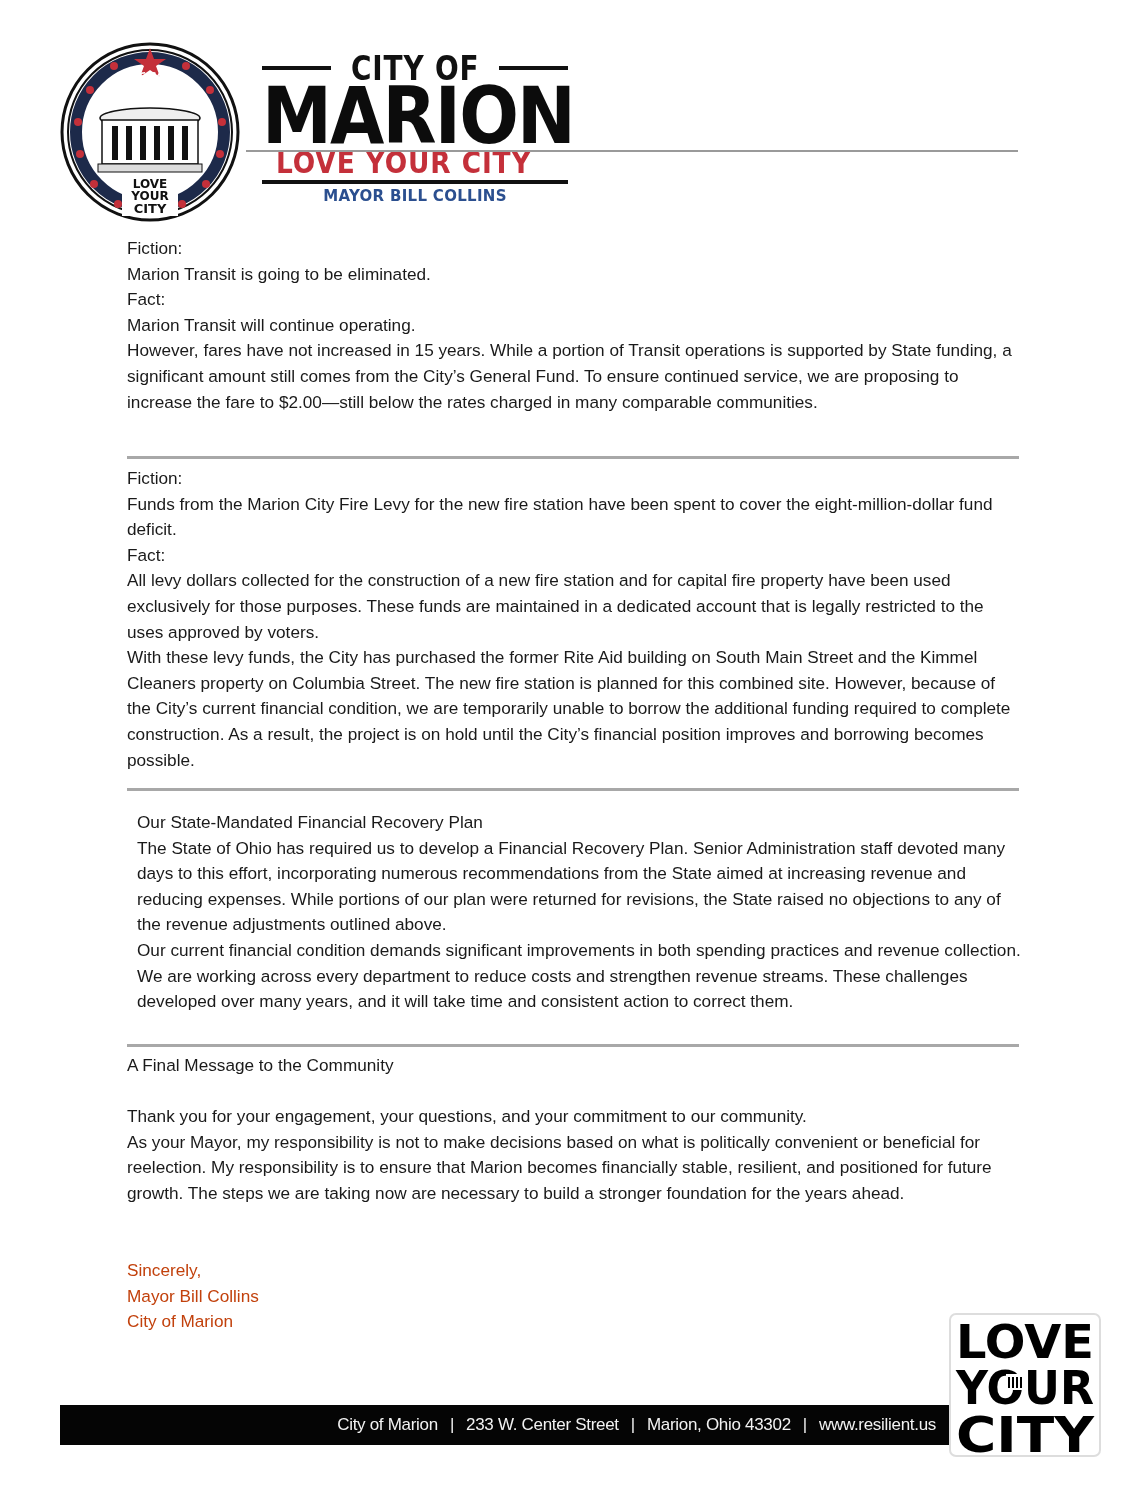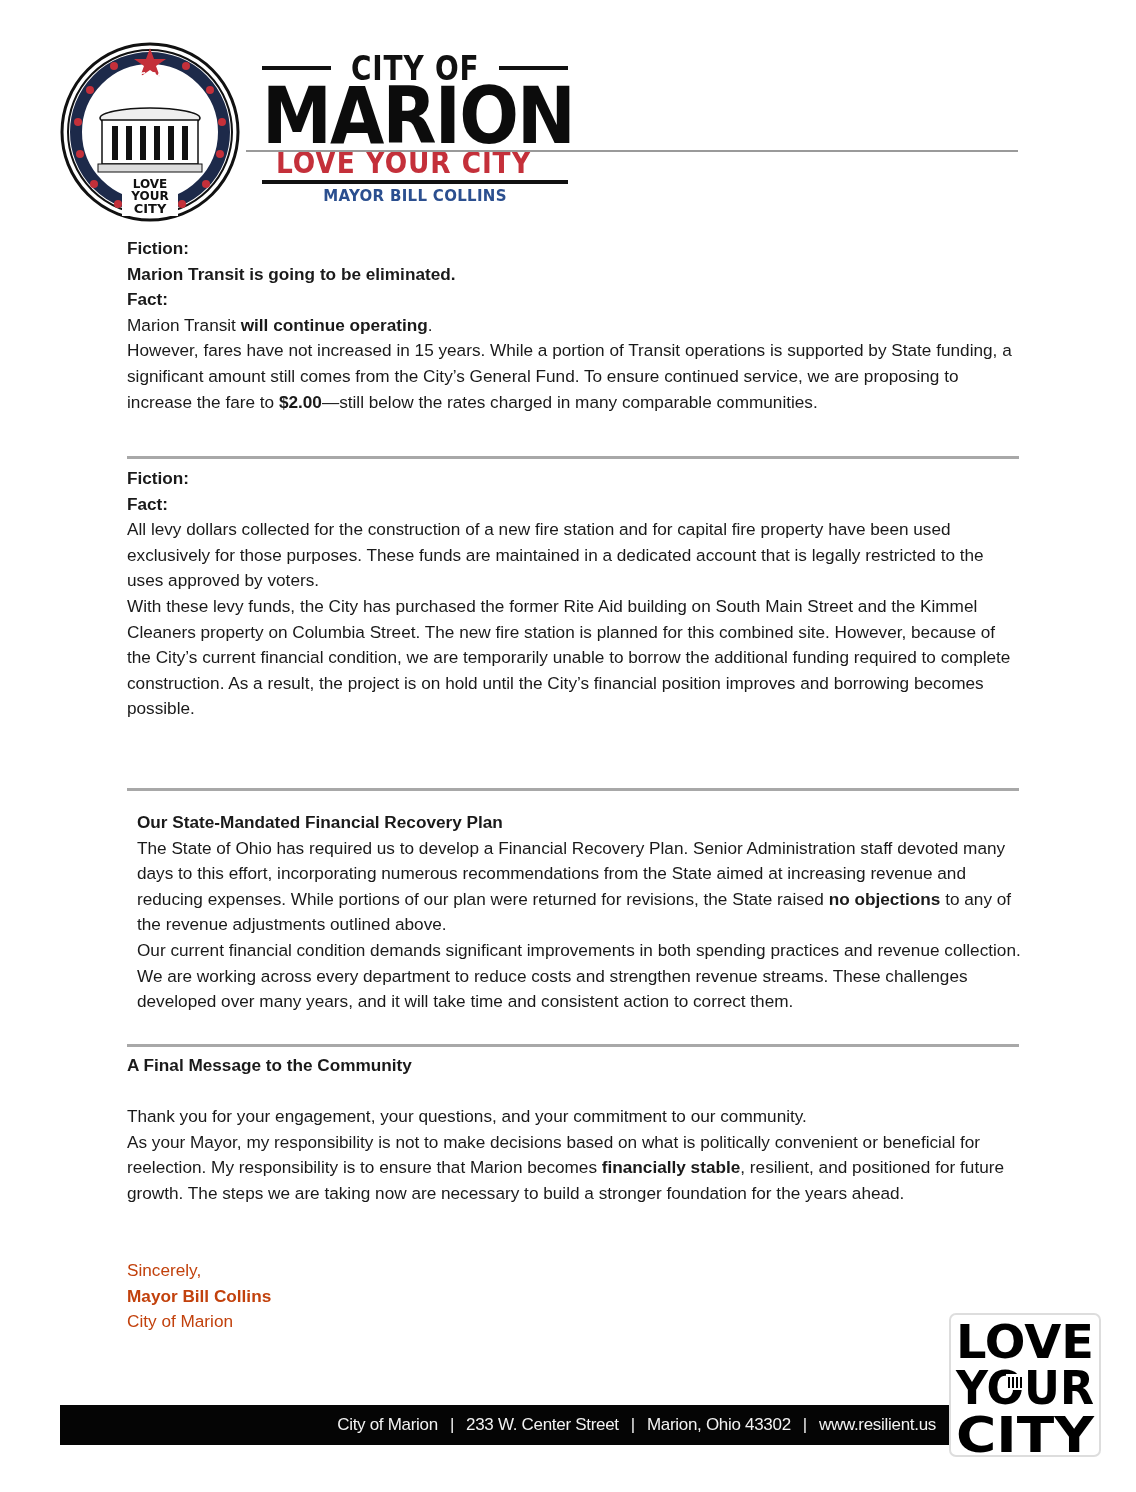--- a/index.html
+++ b/index.html
@@ -26,21 +26,21 @@
       position: absolute; left: 14px; top: 103px; width: 290px;
       font-family: "DejaVu Sans", sans-serif; font-weight: bold; font-size: 30px; line-height: 32px;
       color: #c4303a; letter-spacing: 1px; transform: scaleX(0.88); transform-origin: left center; white-space: nowrap;
     }
     .wm-rule2 { position: absolute; left: 0; top: 136px; width: 306px; height: 4px; background: #111; }
     .wm-mayor {
       position: absolute; left: 0; top: 143px; width: 306px; text-align: center;
       font-family: "DejaVu Sans", sans-serif; font-weight: bold; font-size: 15px; color: #2b4f8f; letter-spacing: 0.3px;
     }
     .header-line { position: absolute; left: 246px; top: 150px; width: 772px; height: 2px; background: #9a9a9a; }
-    .b { font-weight: bold; }
+    .b { font-weight: normal; }
     .divider { height: 3px; background: #a8a8a8; width: 892px; }
     .sec1 { position: absolute; left: 127px; top: 236px; }
     .div1 { position: absolute; left: 127px; top: 456px; width: 892px; }
     .sec2 { position: absolute; left: 127px; top: 466px; }
     .div2 { position: absolute; left: 127px; top: 788px; width: 892px; }
     .sec3 { position: absolute; left: 137px; top: 798px; margin-top: 12px; }
     .div3 { position: absolute; left: 127px; top: 1044px; width: 892px; }
     .sec4 { position: absolute; left: 127px; top: 1053px; }
     .sec-block { width: 892px; font-size: 17.2px; line-height: 25.6px; color: #1a1a1a; }
     .gap { height: 25.6px; }
@@ -117,20 +117,21 @@
   <p class="b">Fiction:</p>
   <p class="b">Marion Transit is going to be eliminated.</p>
   <p class="b">Fact:</p>
   <p><span>Marion Transit </span><span class="b">will continue operating</span><span>.</span></p>
   <p><span>However, fares have not increased in 15 years. While a portion of Transit operations is supported by State funding, a significant amount still comes from the City’s General Fund. To ensure continued service, we are proposing to increase the fare to </span><span class="b">$2.00</span><span>—still below the rates charged in many comparable communities.</span></p>
 </div>
 <div class="div1 divider"></div>
 
 <div class="sec2 sec-block">
   <p class="b">Fiction:</p>
+  <p class="b">Funds from the Marion City Fire Levy for the new fire station have been spent to cover the eight-million-dollar fund deficit.</p>
   <p class="b">Fact:</p>
   <p>All levy dollars collected for the construction of a new fire station and for capital fire property have been used exclusively for those purposes. These funds are maintained in a dedicated account that is legally restricted to the uses approved by voters.</p>
   <p>With these levy funds, the City has purchased the former Rite Aid building on South Main Street and the Kimmel Cleaners property on Columbia Street. The new fire station is planned for this combined site. However, because of the City’s current financial condition, we are temporarily unable to borrow the additional funding required to complete construction. As a result, the project is on hold until the City’s financial position improves and borrowing becomes possible.</p>
 </div>
 <div class="div2 divider"></div>
 
 <div class="sec3 sec-block">
   <p class="b">Our State-Mandated Financial Recovery Plan</p>
   <p><span>The State of Ohio has required us to develop a Financial Recovery Plan. Senior Administration staff devoted many days to this effort, incorporating numerous recommendations from the State aimed at increasing revenue and reducing expenses. While portions of our plan were returned for revisions, the State raised </span><span class="b">no objections</span><span> to any of the revenue adjustments outlined above.</span></p>
   <p>Our current financial condition demands significant improvements in both spending practices and revenue collection. We are working across every department to reduce costs and strengthen revenue streams. These challenges developed over many years, and it will take time and consistent action to correct them.</p>

